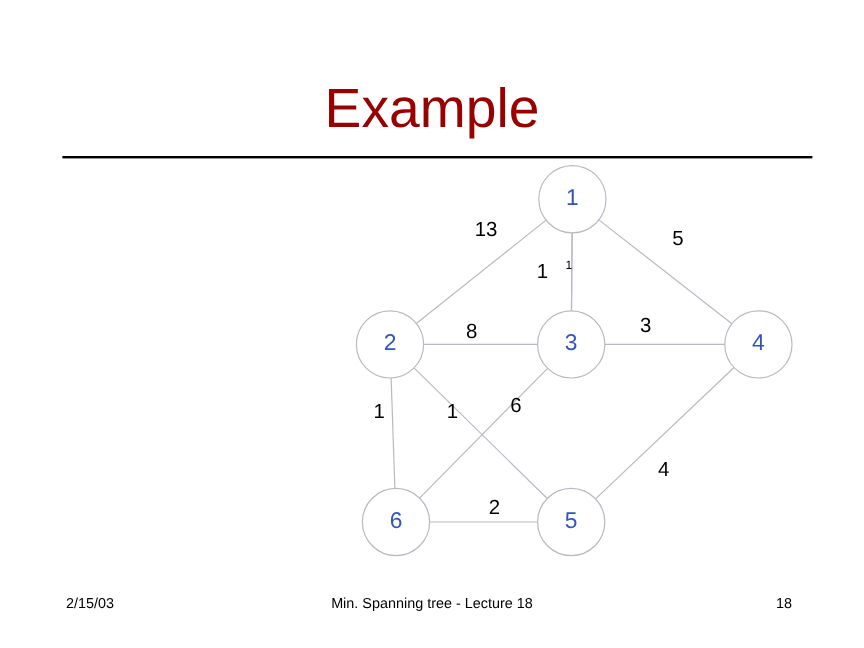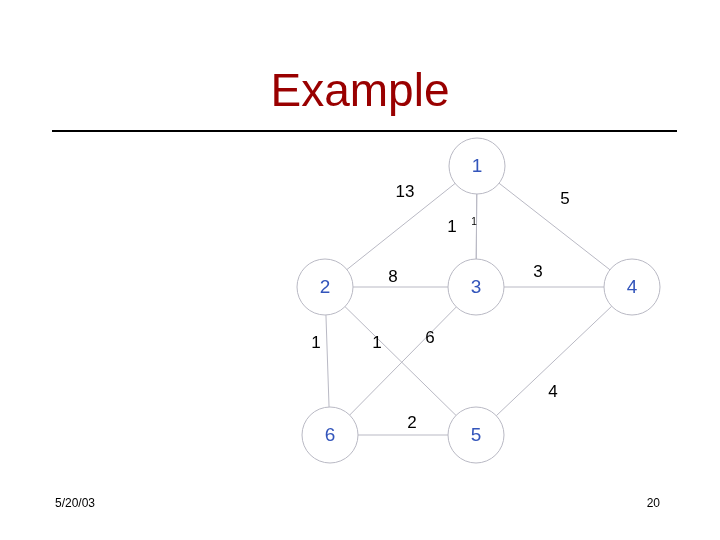--- a/index.html
+++ b/index.html
@@ -142,17 +142,18 @@
         <div class="weight-label" style="left: 523px; top: 133px;">3</div>
         <div class="weight-label" style="left: 301px; top: 204px;">1</div>
         <div class="weight-label" style="left: 362px; top: 204px;">1</div>
         <div class="weight-label" style="left: 415px; top: 199px;">6</div>
         <div class="weight-label" style="left: 538px; top: 253px;">4</div>
         <div class="weight-label" style="left: 397px; top: 284px;">2</div>
       </div>
   </div>
 
   <div id="footer">
-    <div class="footer-cell" id="footer-date">5/20/03</div>
-    <div class="footer-cell" id="footer-page">20</div>
+    <div class="footer-cell" id="footer-date">2/15/03</div>
+    <div class="footer-cell" id="footer-center">Min. Spanning tree - Lecture 18</div>
+    <div class="footer-cell" id="footer-page">18</div>
   </div>
 
 </div>
 
 </body></html>

